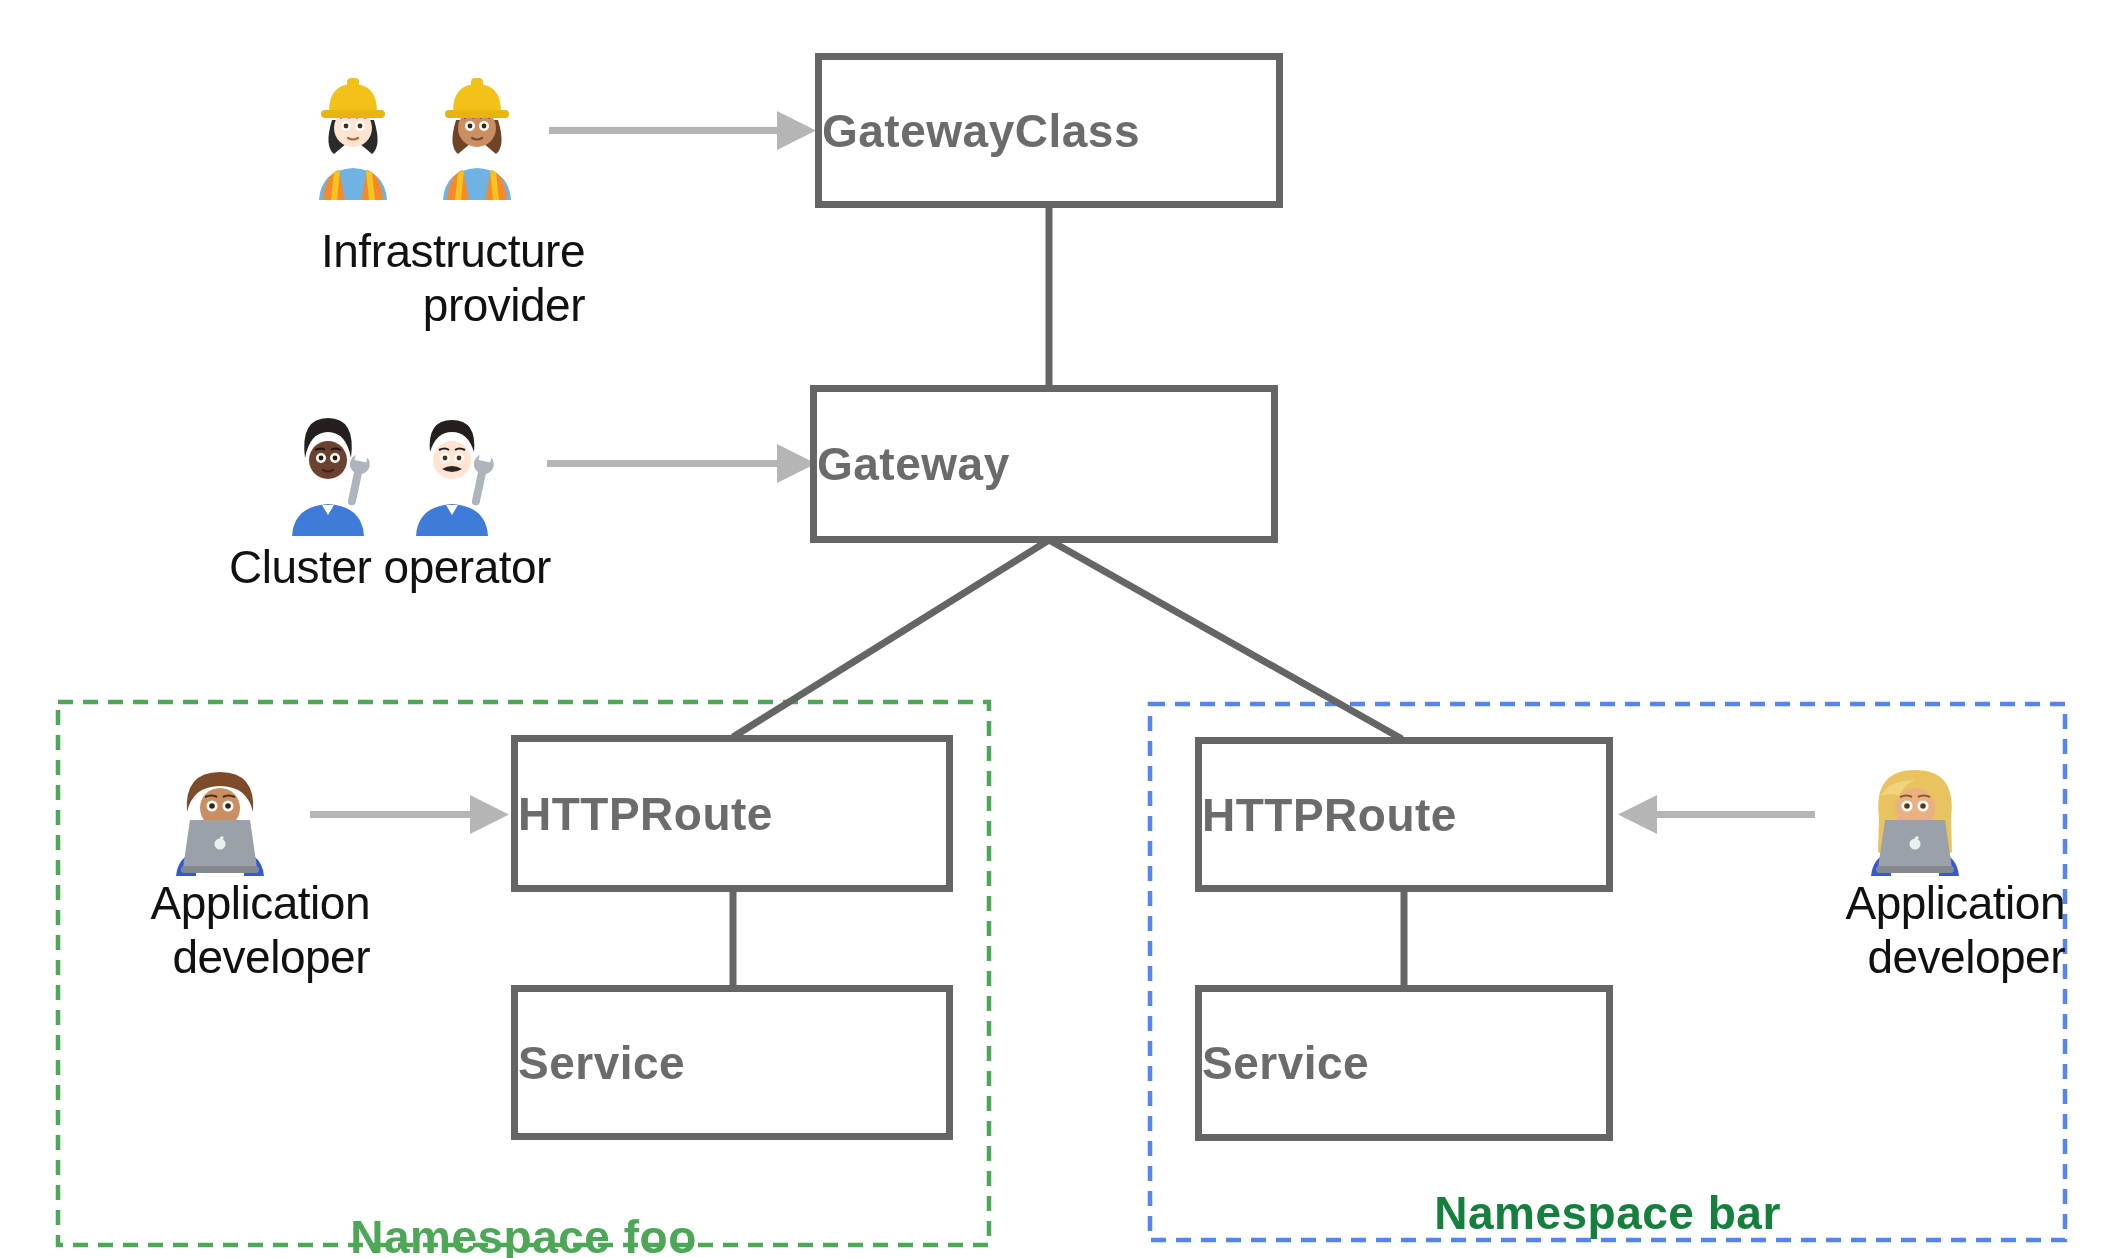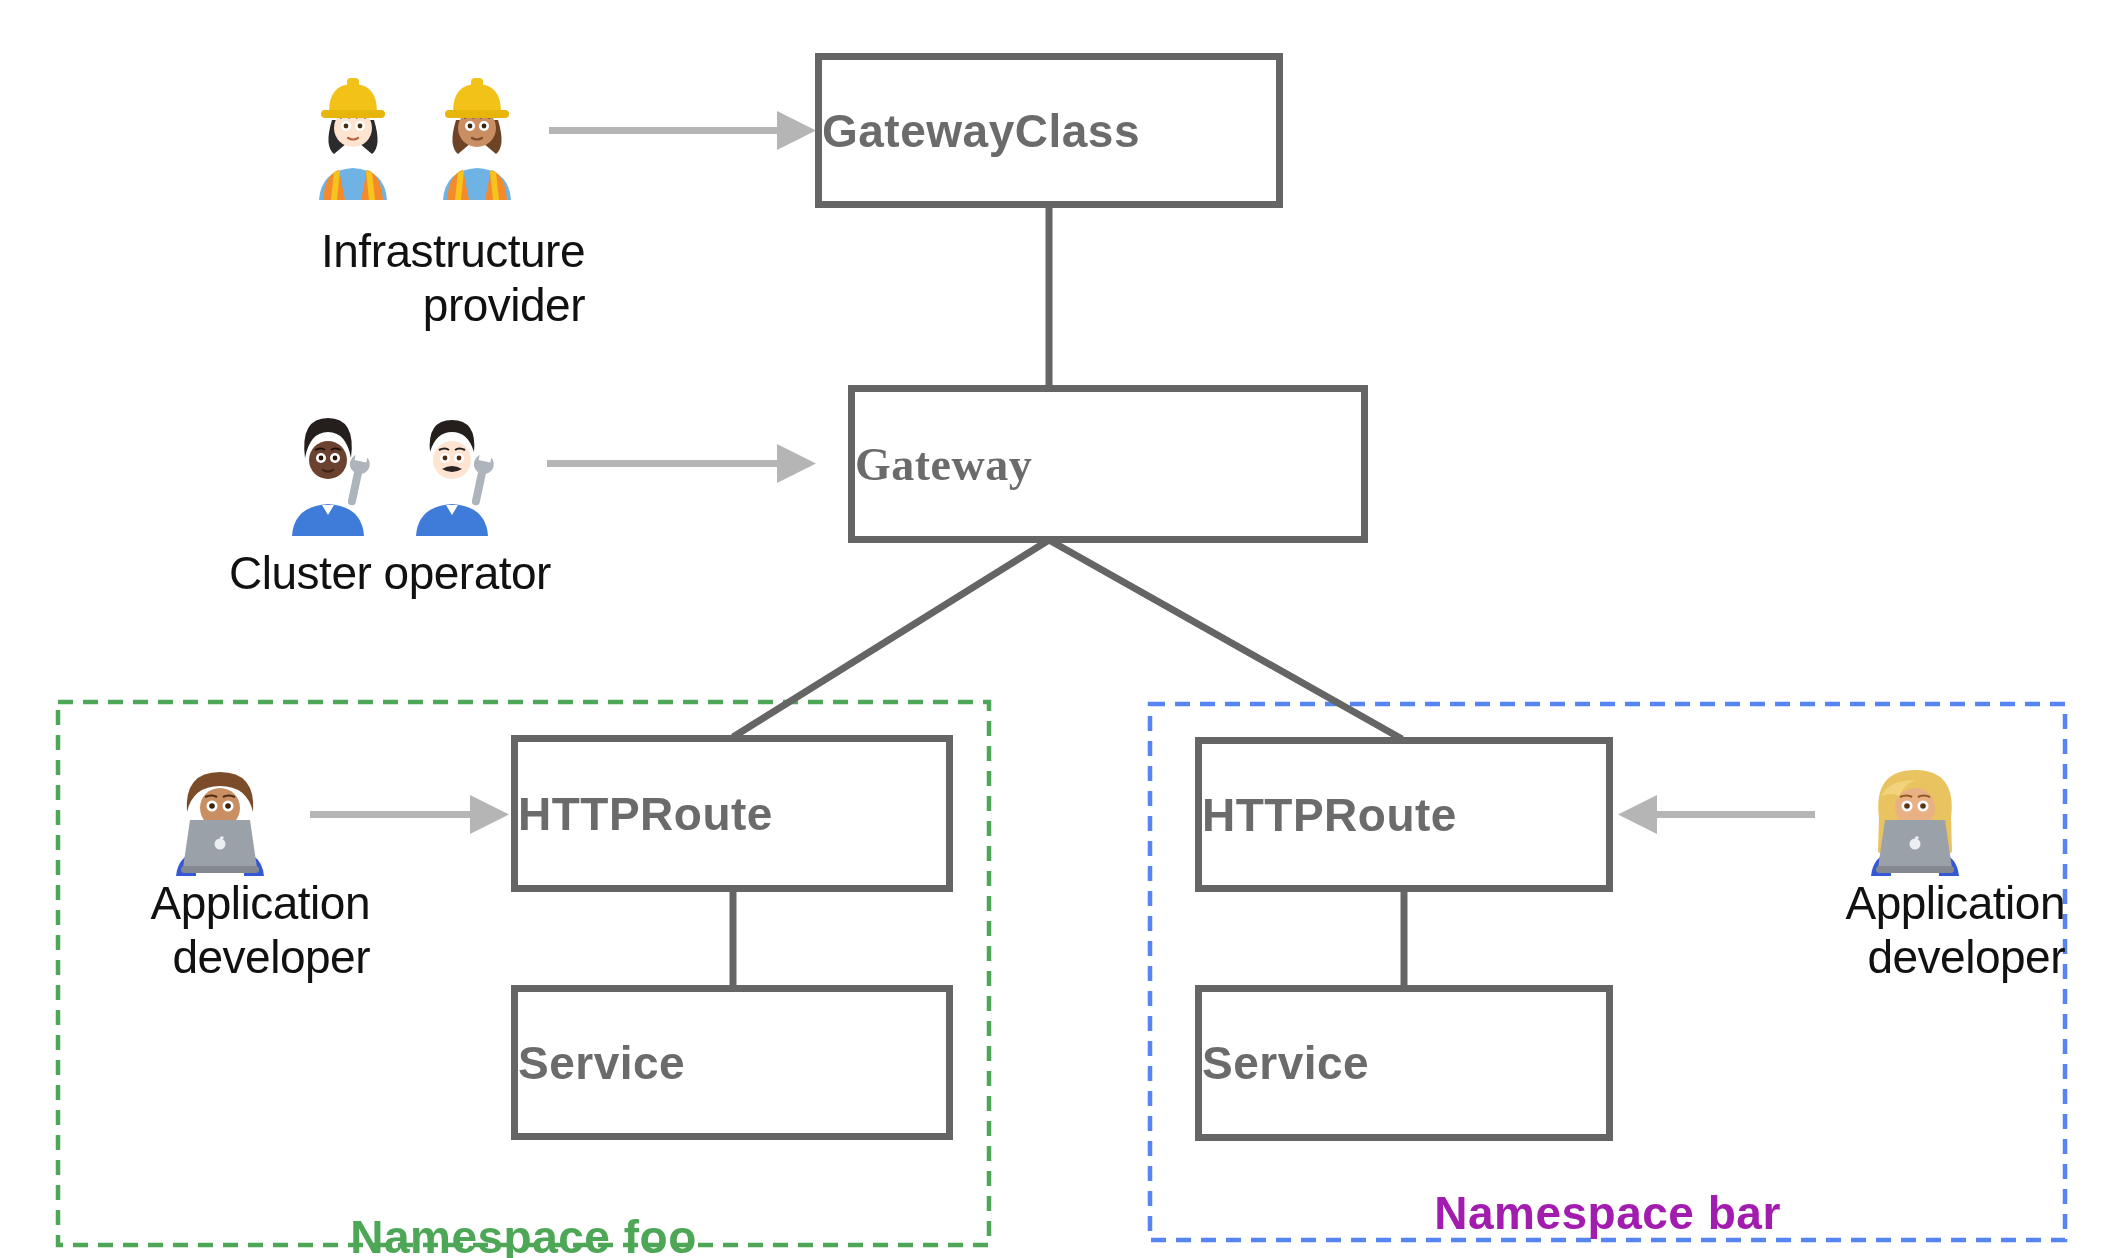--- a/index.html
+++ b/index.html
@@ -20,32 +20,32 @@
     color:#6b6b6b;
     font-size:46px;font-weight:bold;letter-spacing:0.5px;
   }
   .ns-label{
     position:absolute;z-index:2;
     text-align:center;
     font-size:46px;font-weight:bold;letter-spacing:0.5px;
     line-height:1.1;
   }
   .ns-label.foo{color:#4DA757;}
-  .ns-label.bar{color:#a21caf;}
+  .ns-label.bar{color:#15803d;}
   .persona{
     position:absolute;z-index:2;
     display:flex;flex-direction:column;align-items:center;
   }
   .persona .icons{display:flex;gap:24px;align-items:flex-end;}
   .persona .plabel{
     text-align:right;color:#111111;
     font-size:46px;line-height:54px;letter-spacing:-0.5px;
   }
   .persona.infra .plabel{margin-top:24px;}
-  .persona.cluster .plabel{margin-top:10px;}
+  .persona.cluster .plabel{margin-top:4px;}
   .persona.dev .plabel{}
   .icon{display:block;line-height:0;}
 </style>
 </head>
 <body>
 
 <div class="canvas">
 
   <svg class="layer" width="2112" height="1258" viewBox="0 0 2112 1258">
 
@@ -68,21 +68,21 @@
       <rect x="310" y="811" width="162" height="7"></rect>
       <polygon points="470,795 509,814.5 470,834"></polygon>
       <rect x="1655" y="811" width="160" height="7"></rect>
       <polygon points="1657,795 1618,814.5 1657,834"></polygon>
     </g>
   </svg>
 
   <div class="node" style="left:815px;top:53px;width:468px;height:155px;">
     <span>GatewayClass</span>
   </div>
-  <div class="node" style="left:848px;top:385px;width:520px;height:158px;font-family:Liberation Serif, serif;">
+  <div class="node" style="left:810px;top:385px;width:468px;height:158px;">
     <span>Gateway</span>
   </div>
   <div class="node" style="left:511px;top:735px;width:442px;height:157px;">
     <span>HTTPRoute</span>
   </div>
   <div class="node" style="left:511px;top:985px;width:442px;height:155px;">
     <span>Service</span>
   </div>
   <div class="node" style="left:1195px;top:737px;width:418px;height:155px;">
     <span>HTTPRoute</span>

